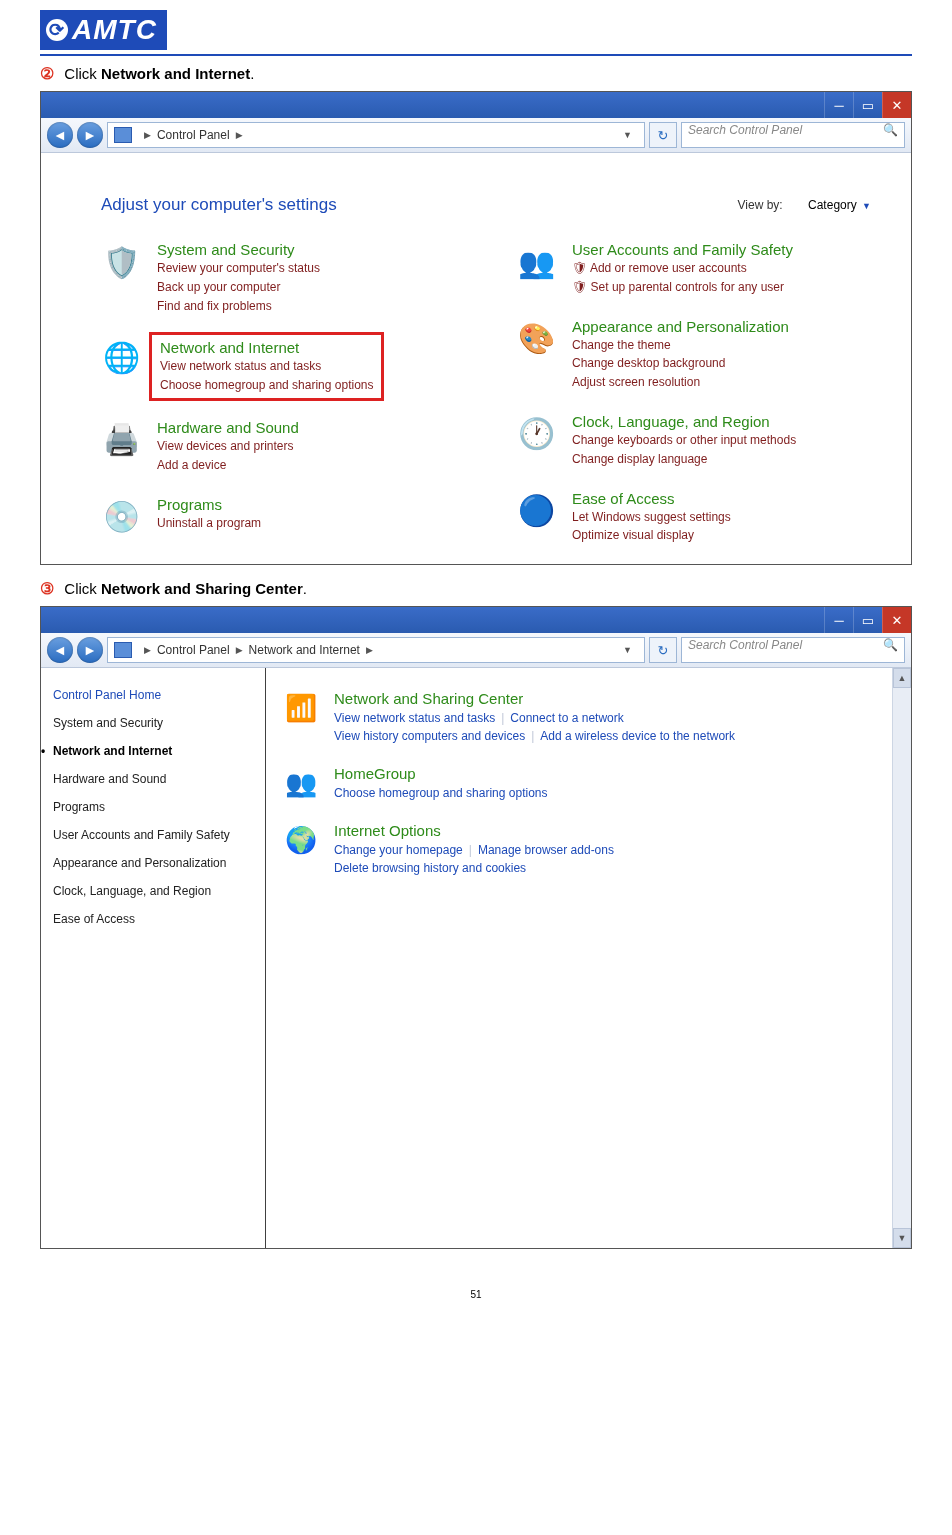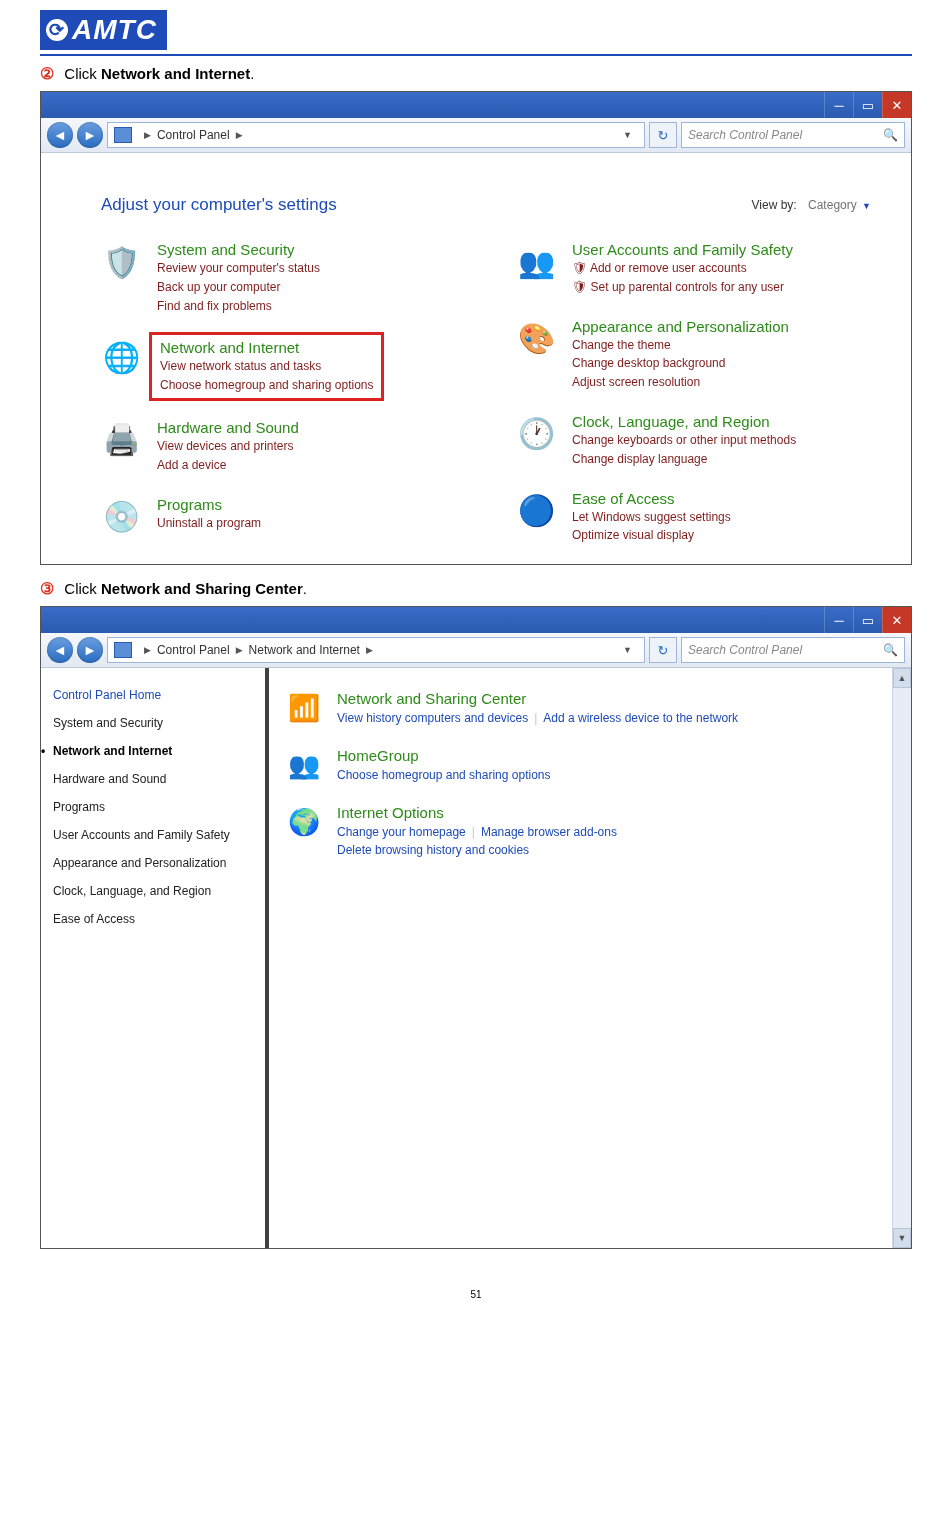--- a/index.html
+++ b/index.html
@@ -14,38 +14,38 @@
 .screenshot{border:1px solid #555;margin:6px 0 14px 0;background:#fff}
 .titlebar{height:26px;background:linear-gradient(#3a6cc8,#2a5bb0);display:flex;justify-content:flex-end;align-items:stretch}
 .tb-btn{width:28px;display:flex;align-items:center;justify-content:center;color:#fff;border-left:1px solid rgba(255,255,255,0.2)}
 .tb-close{background:#c53727}
 .navbar{height:34px;background:linear-gradient(#f5f8fd,#e2e9f4);border-bottom:1px solid #bcc8db;display:flex;align-items:center;padding:0 6px;gap:4px}
 .nav-btn{width:26px;height:26px;border-radius:50%;background:linear-gradient(#6a9fe0,#2a6cc0);display:flex;align-items:center;justify-content:center;color:#fff;font-size:14px;box-shadow:inset 0 0 2px rgba(0,0,0,0.4)}
 .addr{flex:1;height:24px;background:#fff;border:1px solid #9db6d6;display:flex;align-items:center;padding:0 6px;font-size:12px;color:#333}
 .addr .tri{color:#555;margin:0 6px;font-size:9px}
 .addr-icon{width:16px;height:14px;background:#5a8ed8;border:1px solid #2a5bb0;margin-right:6px}
 .refresh{width:26px;height:24px;background:#eef3fa;border:1px solid #9db6d6;display:flex;align-items:center;justify-content:center;color:#2a6cc0}
-.search{width:210px;height:24px;background:#fff;border:1px solid #9db6d6;display:flex;align-items:center;padding:0 6px;color:#888;font-style:italic;font-size:12px}
+.search{width:210px;height:24px;background:#fff;border:1px solid #9db6d6;display:flex;padding:0 6px;color:#888;font-style:italic;font-size:12px}
 .search .mg{margin-left:auto;color:#2a6cc0;font-style:normal}
 .panel-body{padding:42px 40px 20px 60px}
 .adjust-row{display:flex;align-items:center;margin-bottom:26px}
 .adjust-title{color:#1e4bb8;font-size:17px}
 .viewby{margin-left:auto;font-size:12px;color:#333}
-.viewby .cat{color:#737373;margin-left:8px}
+.viewby .cat{color:#000000;margin-left:22px}
 .viewby .dd{color:#1e4bb8;font-size:9px;margin-left:2px}
 .cat-grid{display:flex;gap:60px}
 .cat-col{flex:1;display:flex;flex-direction:column;gap:22px}
 .cat-item{display:flex;gap:14px}
 .cat-icon{width:42px;height:42px;flex-shrink:0;display:flex;align-items:center;justify-content:center;font-size:30px}
 .cat-content{display:flex;flex-direction:column;gap:2px}
 .cat-title{color:#2e8b1a;font-size:15px}
 .cat-link{color:#7f1d1d;font-size:12px;line-height:1.4}
 .highlight{border:3px solid #d22;padding:4px 8px;margin:-4px -8px}
 .s2-body{display:flex;min-height:580px}
-.s2-side{width:200px;padding:20px 12px;border-right:4px solid #404040;font-size:12px;color:#1e4bb8;display:flex;flex-direction:column;gap:14px}
+.s2-side{width:200px;padding:20px 12px;border-right:1px solid #404040;font-size:12px;color:#1e4bb8;display:flex;flex-direction:column;gap:14px}
 .s2-side .home{color:#1e4bb8}
 .s2-side .item{color:#222}
 .s2-side .active{color:#000;font-weight:bold;position:relative}
 .s2-side .active::before{content:"•";position:absolute;left:-12px;color:#000}
 .s2-main{flex:1;padding:22px 18px;display:flex;flex-direction:column;gap:20px}
 .s2-item{display:flex;gap:14px}
 .s2-icon{width:36px;height:36px;flex-shrink:0;display:flex;align-items:center;justify-content:center;font-size:26px}
 .s2-content .s2-title{color:#2e8b1a;font-size:15px;margin-bottom:2px}
 .s2-links{color:#1e4bb8;font-size:12px;line-height:1.5}
 .sep{color:#c0c8d8;margin:0 6px}
@@ -219,20 +219,21 @@
               <div class="item">Appearance and Personalization</div>
               <div class="item">Clock, Language, and Region</div>
               <div class="item">Ease of Access</div>
             </div>
         </div>
         <div class="s2-main" id="s2-main">
             <div class="s2-item">
               <div class="s2-icon">📶</div>
               <div class="s2-content">
                 <div class="s2-title">Network and Sharing Center</div>
+                <div class="s2-links"><span>View network status and tasks</span><span class="sep">|</span><span>Connect to a network</span></div>
                 <div class="s2-links"><span>View history computers and devices</span><span class="sep">|</span><span>Add a wireless device to the network</span></div>
               </div>
             </div>
             <div class="s2-item">
               <div class="s2-icon">👥</div>
               <div class="s2-content">
                 <div class="s2-title">HomeGroup</div>
                 <div class="s2-links"><span>Choose homegroup and sharing options</span></div>
               </div>
             </div>

